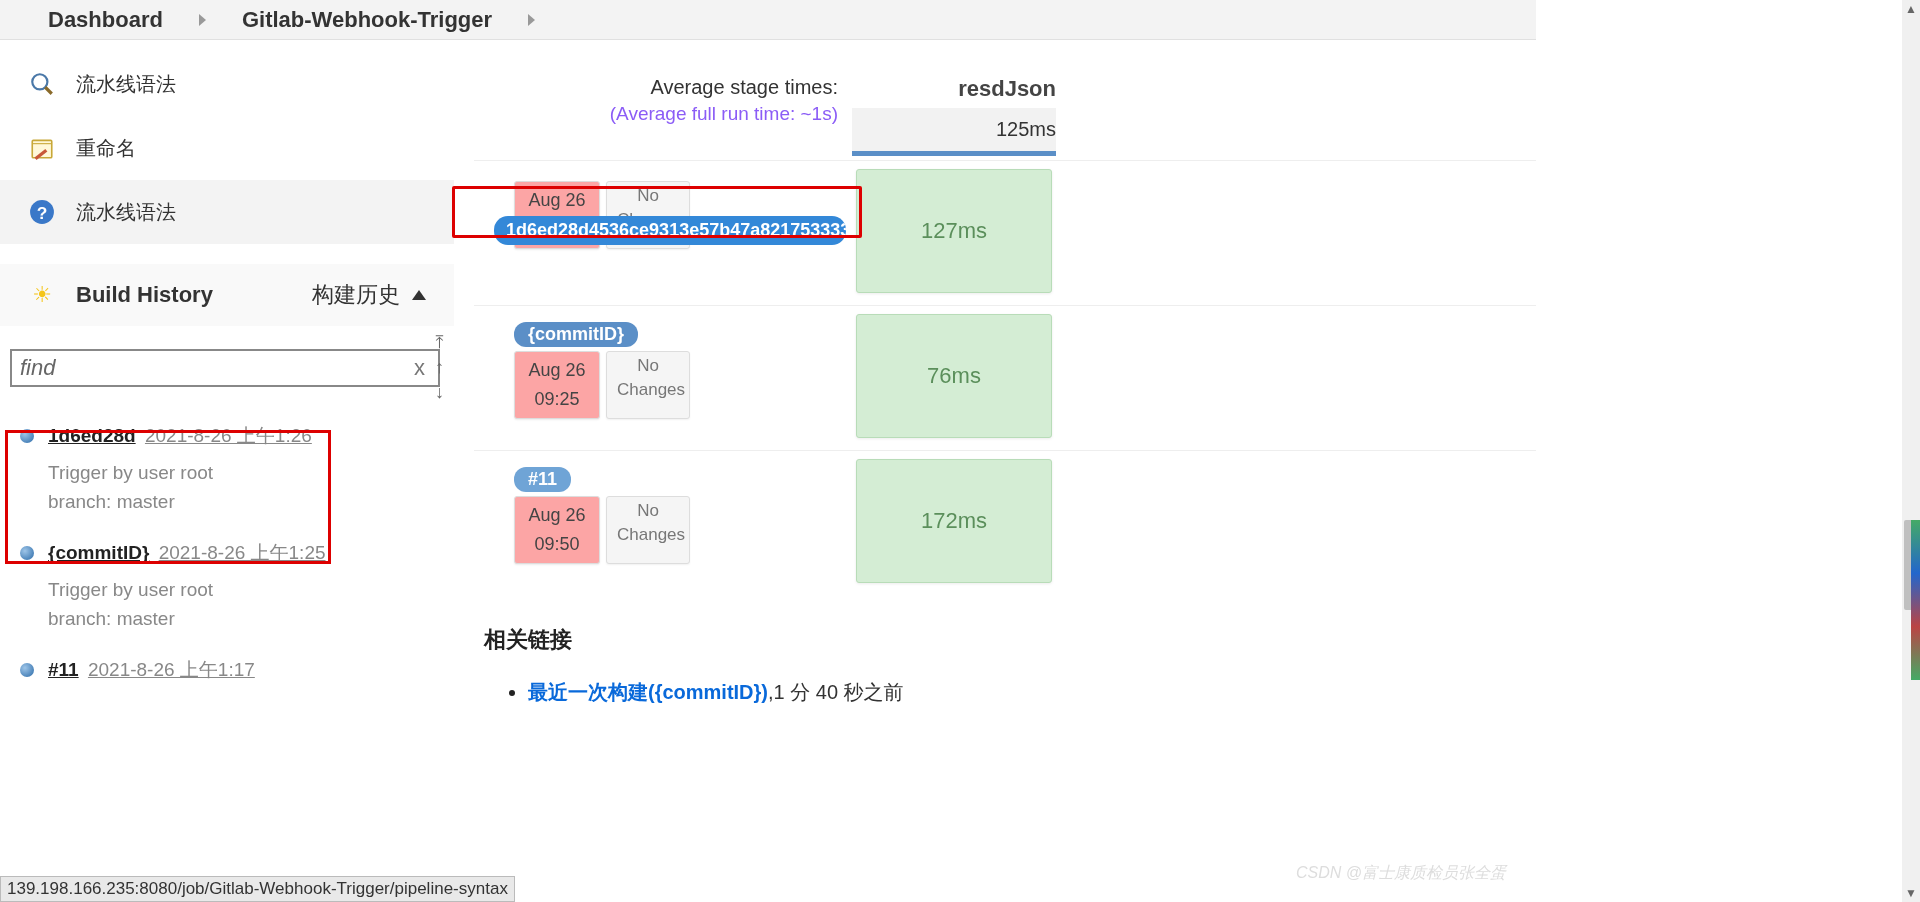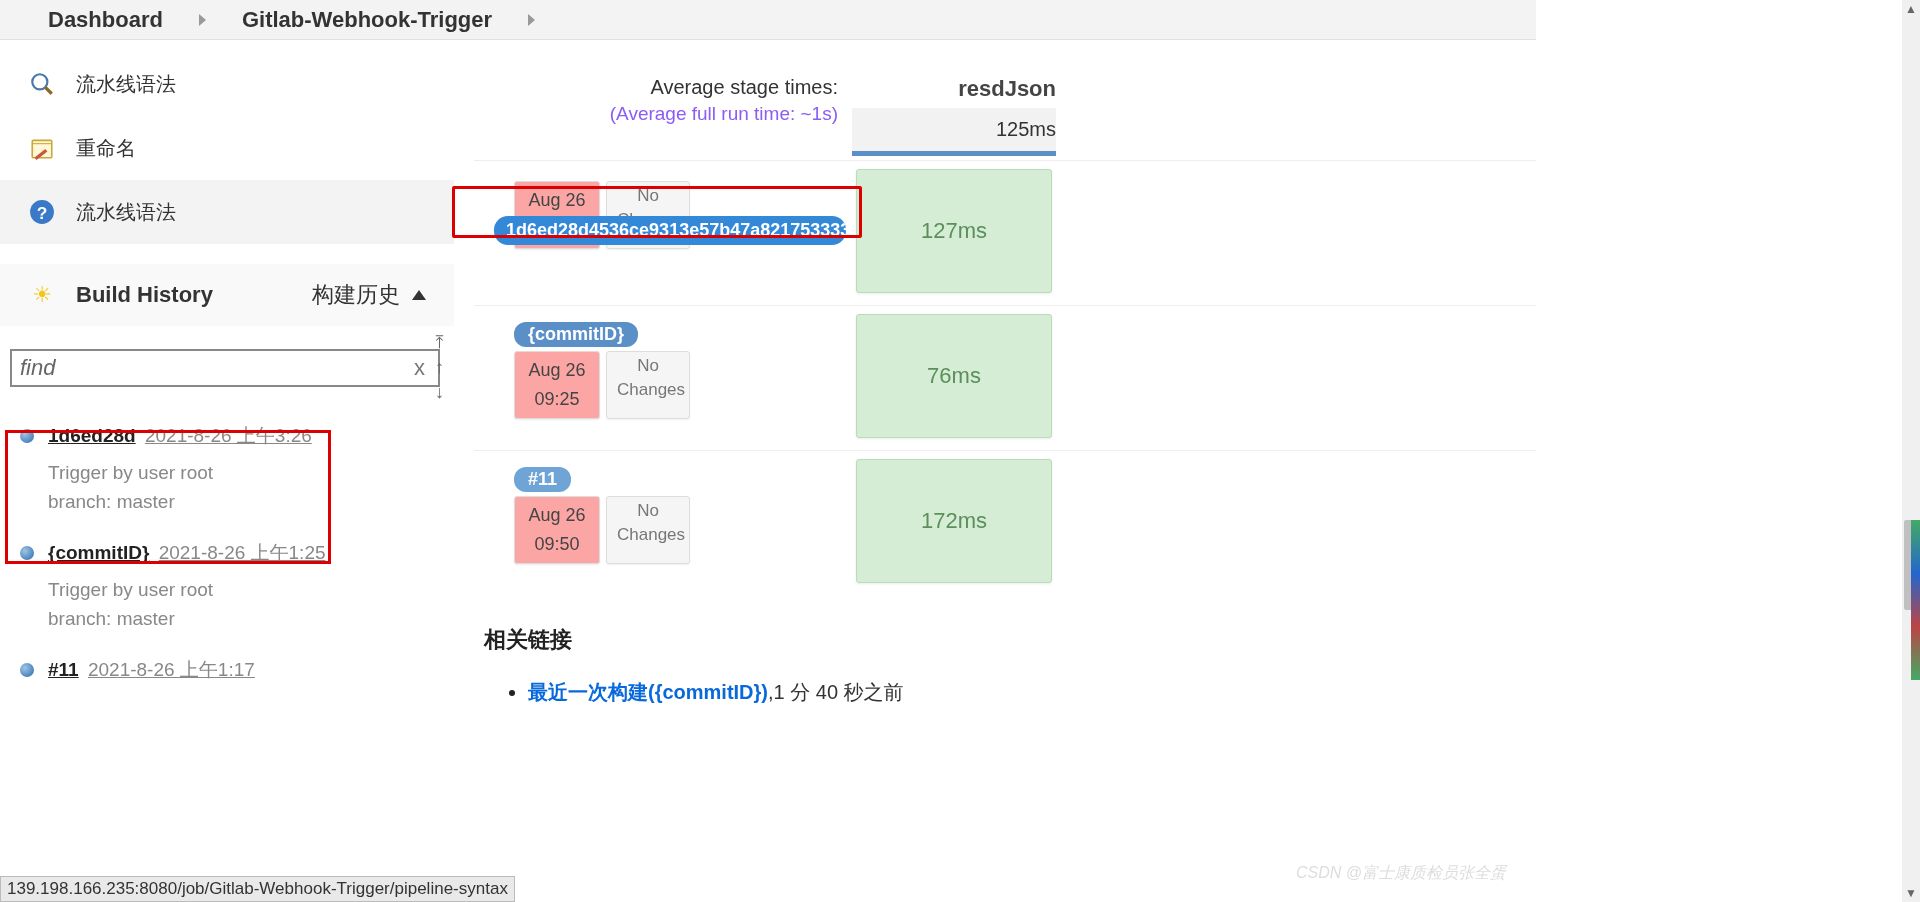--- a/index.html
+++ b/index.html
@@ -118,21 +118,21 @@
       <div class="arrows">
         <span class="ar">⤒</span>
         <span class="ar">↑</span>
         <span class="ar">↓</span>
       </div>
     </div>
 
     <div class="bh-list">
       <div class="bh-item">
         <span class="dot"></span>
-        <div class="line1"><span class="id">1d6ed28d</span> <span class="dt">2021-8-26 上午3:26</span></div>
+        <div class="line1"><span class="id">1d6ed28d</span> <span class="dt">2021-8-26 上午1:26</span></div>
         <div class="desc">
             <div>Trigger by user root</div>
             <div>branch: master</div>
           </div>
       </div>
       <div class="bh-item">
         <span class="dot"></span>
         <div class="line1"><span class="id">{commitID}</span> <span class="dt">2021-8-26 上午1:25</span></div>
         <div class="desc">
             <div>Trigger by user root</div>

